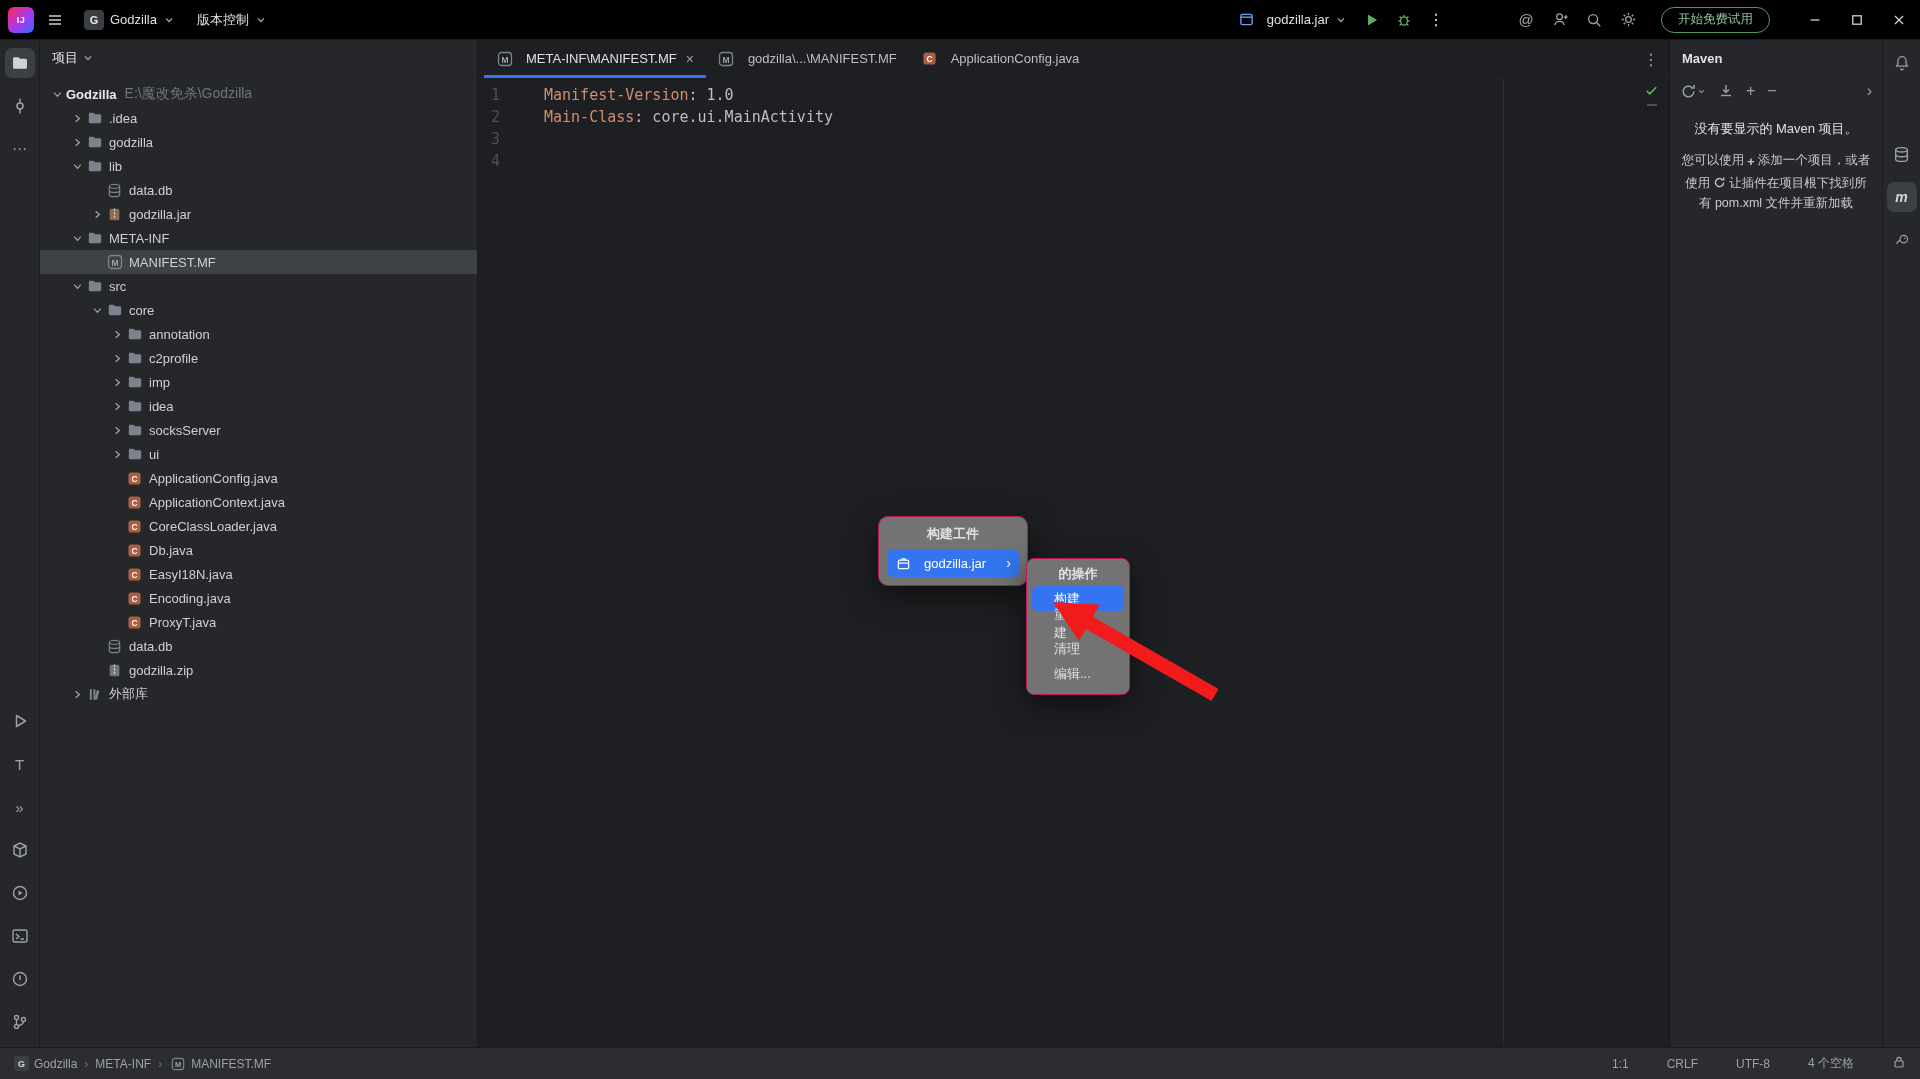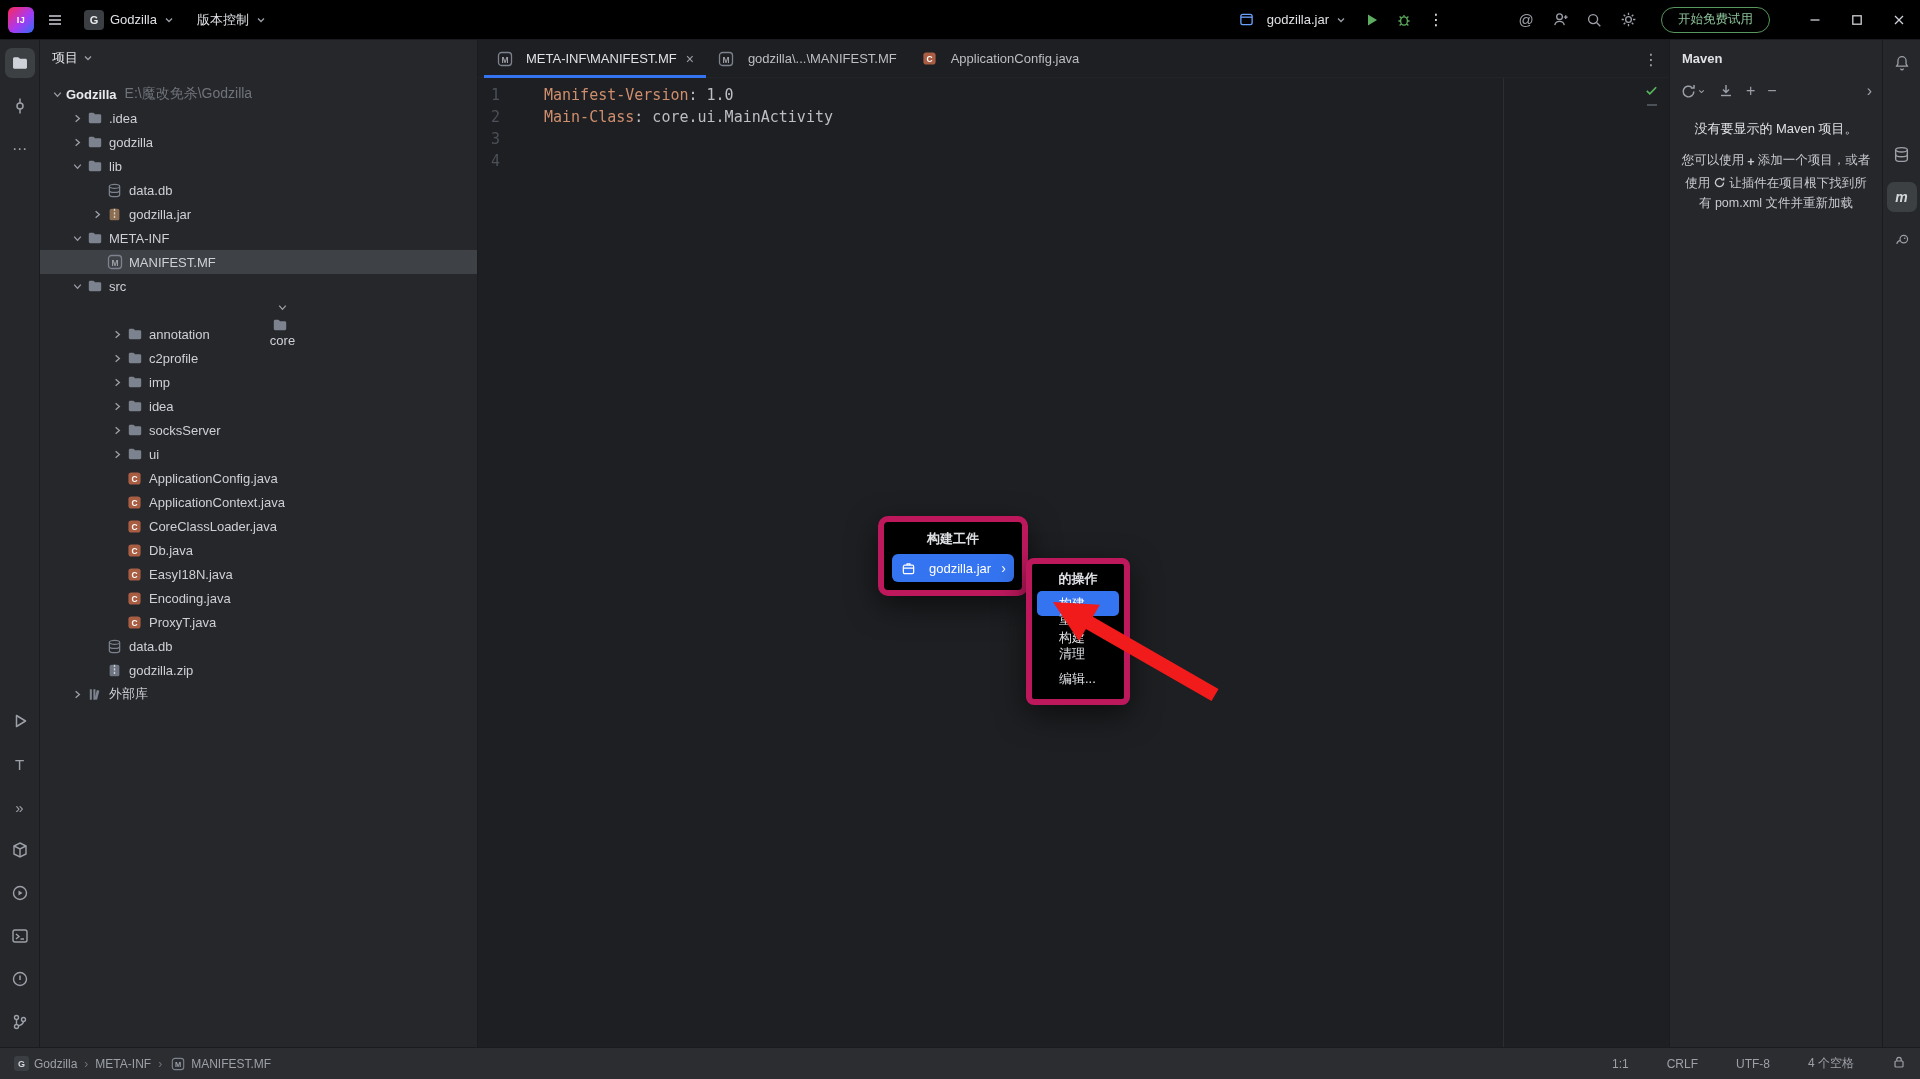--- a/index.html
+++ b/index.html
@@ -74,21 +74,21 @@
 
   
   .statusbar{height:32px;flex:0 0 32px;background:#2b2d30;border-top:1px solid #1a1b1e;display:flex;align-items:center;padding:0 14px;color:#9da0a8;font-size:12px}
   .crumbs{display:flex;align-items:center;gap:7px}
   .crumb{display:flex;align-items:center;gap:5px;color:#9da0a8}
   .crumb-sep{color:#6f737a}
   .gtile-mini{width:15px;height:15px;border-radius:3px;background:#3b3e42;display:inline-flex;align-items:center;justify-content:center;font-size:9px;font-weight:bold;color:#d5d7db}
   .sb-right{margin-left:auto;display:flex;align-items:center;gap:38px}
 
   
-  .popup{position:absolute;background:#000000;border:6px solid #be185d;box-shadow:0 10px 30px rgba(0,0,0,.55);z-index:50}
+  .popup{position:absolute;background:#737373;border:1px solid #be185d;box-shadow:0 10px 30px rgba(0,0,0,.55);z-index:50}
   .popup-a{left:878px;top:516px;width:150px;border-radius:10px;padding:8px}
   .popup-title{text-align:center;font-weight:bold;color:#dfe1e5;font-size:13px;line-height:18px}
   .artifact-item{margin-top:6px;height:28px;border-radius:6px;background:#3574f0;color:#fff;display:flex;align-items:center;gap:6px;padding:0 8px;font-size:13px;cursor:default}
   .artifact-item .arrow{margin-left:auto;font-size:14px}
   .popup-b{left:1026px;top:558px;width:104px;border-radius:8px;padding:6px 0 8px}
   .popup-b .popup-title{margin-bottom:3px}
   .mi{height:25px;display:flex;align-items:center;padding:0 22px;margin:0 5px;border-radius:5px;color:#dfe1e5;font-size:13px;cursor:default}
   .mi.sel{background:#3574f0;color:#fff}
 
   
@@ -358,21 +358,21 @@
                 <path d="M6 4.5l4 3.5-4 3.5" fill="none" stroke="#9da0a8" stroke-width="1.4"></path>
               </svg>
             </span>
             <span class="ticon">
               <svg width="16" height="16" viewBox="0 0 16 16">
                 <path d="M1.8 4.2c0-.8.6-1.4 1.4-1.4h2.9c.4 0 .8.2 1 .5l.9 1h4.8c.8 0 1.4.6 1.4 1.4v6.1c0 .8-.6 1.4-1.4 1.4H3.2c-.8 0-1.4-.6-1.4-1.4z" fill="#7d838e"></path>
               </svg>
             </span>
             <span class="lbl">src</span>
           </div>
-          <div class="tree-row" style="padding-left: 48px; flex-direction: column;">
+          <div class="tree-row" style="padding-left: 48px;">
             <span class="chev rot">
               <svg width="15" height="15" viewBox="0 0 16 16">
                 <path d="M6 4.5l4 3.5-4 3.5" fill="none" stroke="#9da0a8" stroke-width="1.4"></path>
               </svg>
             </span>
             <span class="ticon">
               <svg width="16" height="16" viewBox="0 0 16 16">
                 <path d="M1.8 4.2c0-.8.6-1.4 1.4-1.4h2.9c.4 0 .8.2 1 .5l.9 1h4.8c.8 0 1.4.6 1.4 1.4v6.1c0 .8-.6 1.4-1.4 1.4H3.2c-.8 0-1.4-.6-1.4-1.4z" fill="#7d838e"></path>
               </svg>
             </span>

